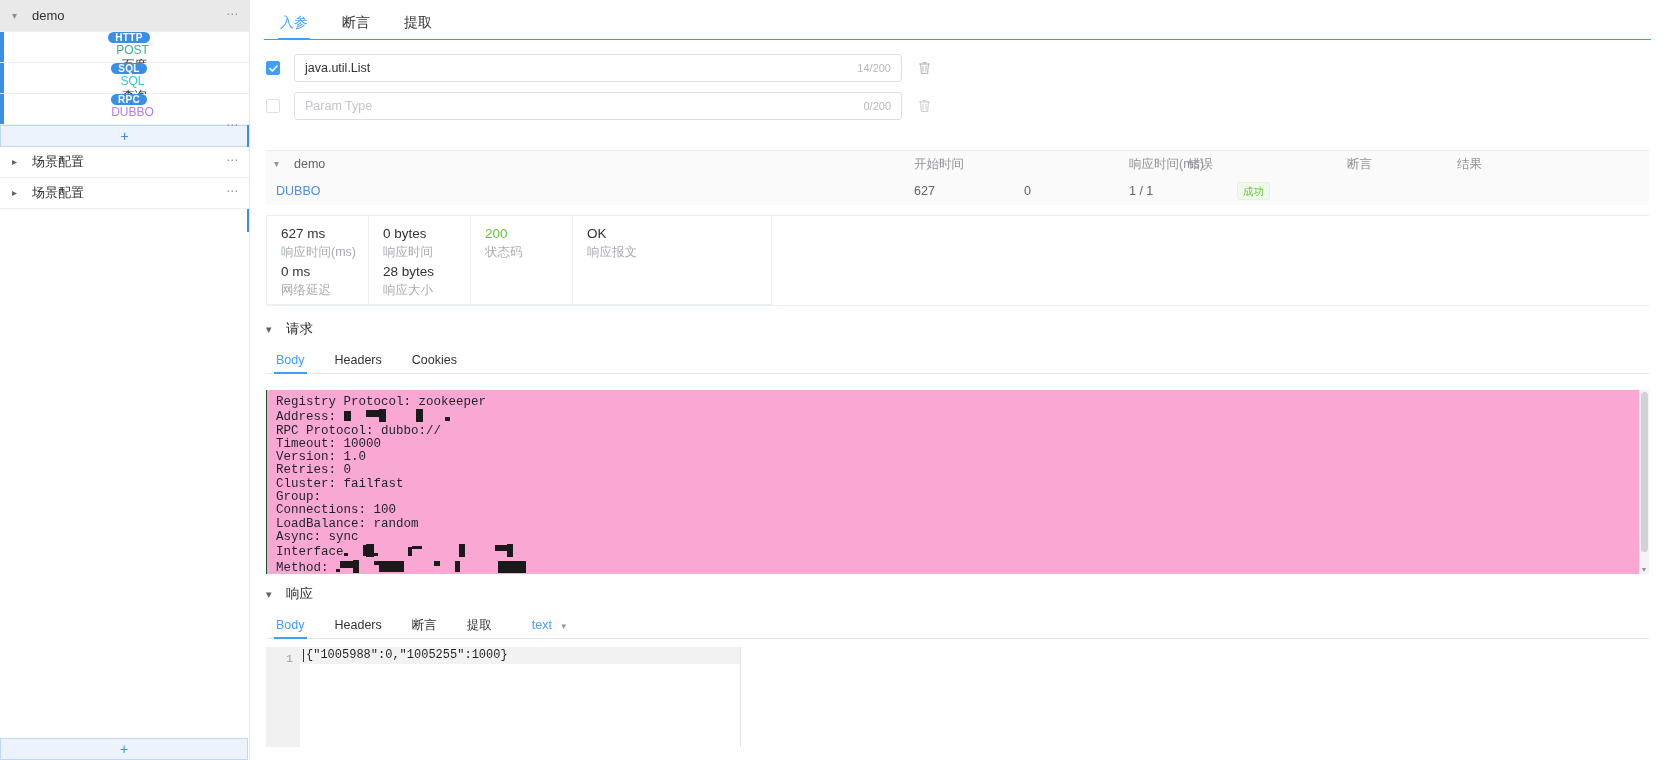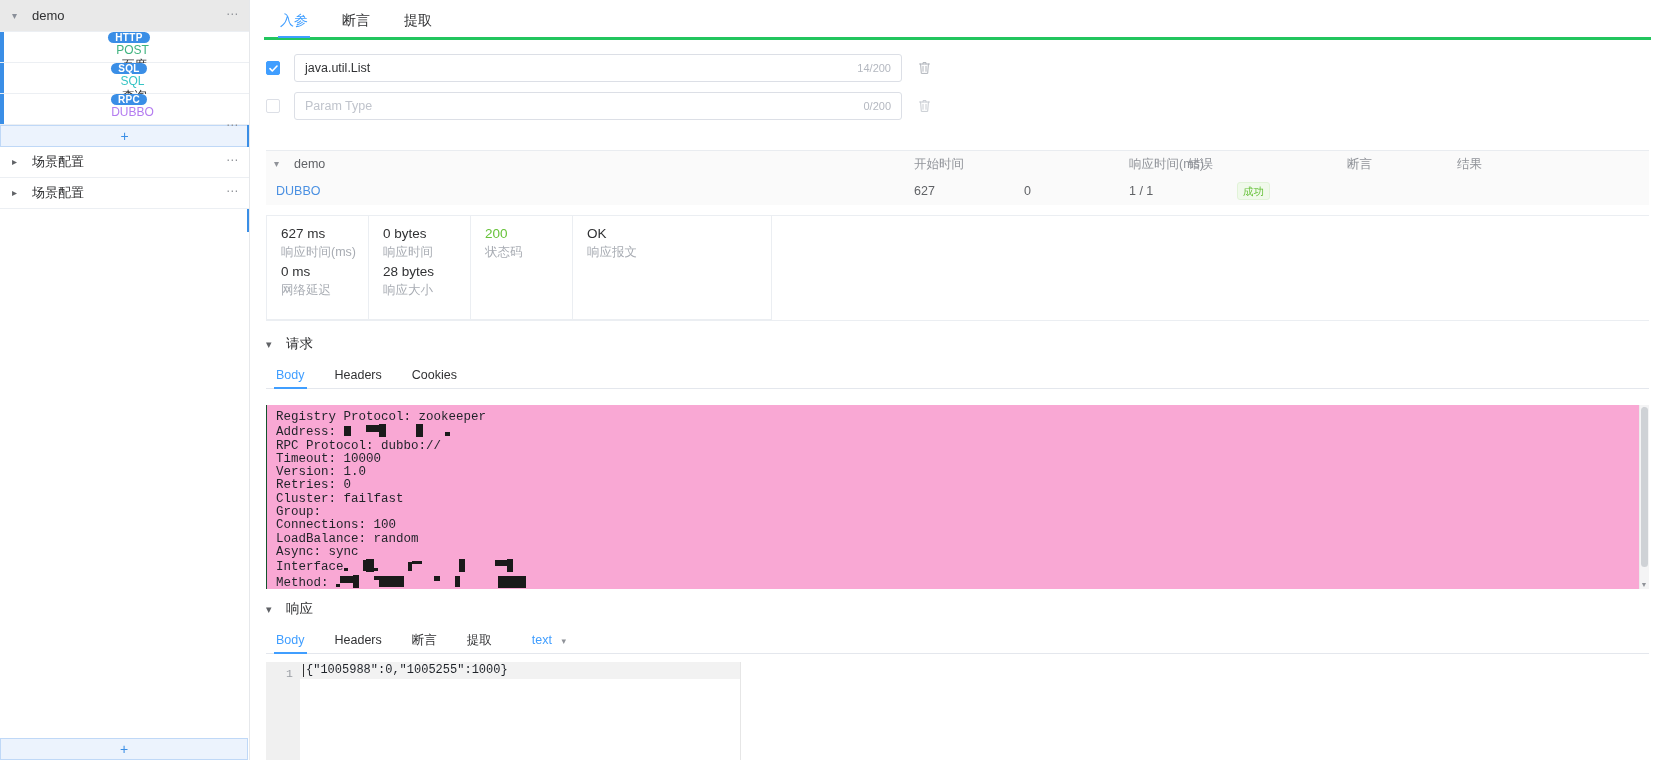--- a/index.html
+++ b/index.html
@@ -80,21 +80,21 @@
   }
 
   
   .main {
     flex: 1; height: 760px; overflow: hidden; position: relative;
     background: #fff;
   }
   .tabbar {
     display: flex; align-items: flex-end;
     height: 40px; padding: 0 0 0 16px;
-    border-bottom: 3px solid #22c55e;
+    border-bottom: 1px solid #22c55e;
     background: #fff;
     margin: 0 14px 0 14px;
   }
   .tab {
     padding: 0 0 10px 0; margin-right: 34px;
     font-size: 14px; color: #303133; cursor: pointer;
     position: relative; line-height: 1;
   }
   .tab.active { color: #409eff; }
   .tab.active::after {
@@ -145,21 +145,21 @@
   .cellv { position: absolute; color: #606266; font-size: 12.5px; }
   .ok-badge {
     display: inline-block; padding: 1px 5px; font-size: 10.5px;
     color: #67c23a; background: #f0f9eb; border: 1px solid #e1f3d8;
     border-radius: 3px; line-height: 14px;
   }
 
   
   .stats { display: flex; margin: 10px 16px 0 16px; border-bottom: 1px solid #ebeef2; padding-bottom: 0; }
   .card {
-    width: 102px; height: 105px; border: 1px solid #ebeef2; border-right: none;
+    width: 102px; height: 90px; border: 1px solid #ebeef2; border-right: none;
     padding: 8px 0 0 14px;
   }
   .card:first-child { border-left: 1px solid #ebeef2; }
   .card.wide { width: 200px; border-right: 1px solid #ebeef2; }
   .card .big { font-size: 13.5px; color: #303133; line-height: 19px; }
   .card .big.green { color: #67c23a; }
   .card .sub { font-size: 12.5px; color: #a8acb3; line-height: 19px; }
   .stats-fill { flex: 1; border-top: 1px solid #ebeef2; }
 
   

